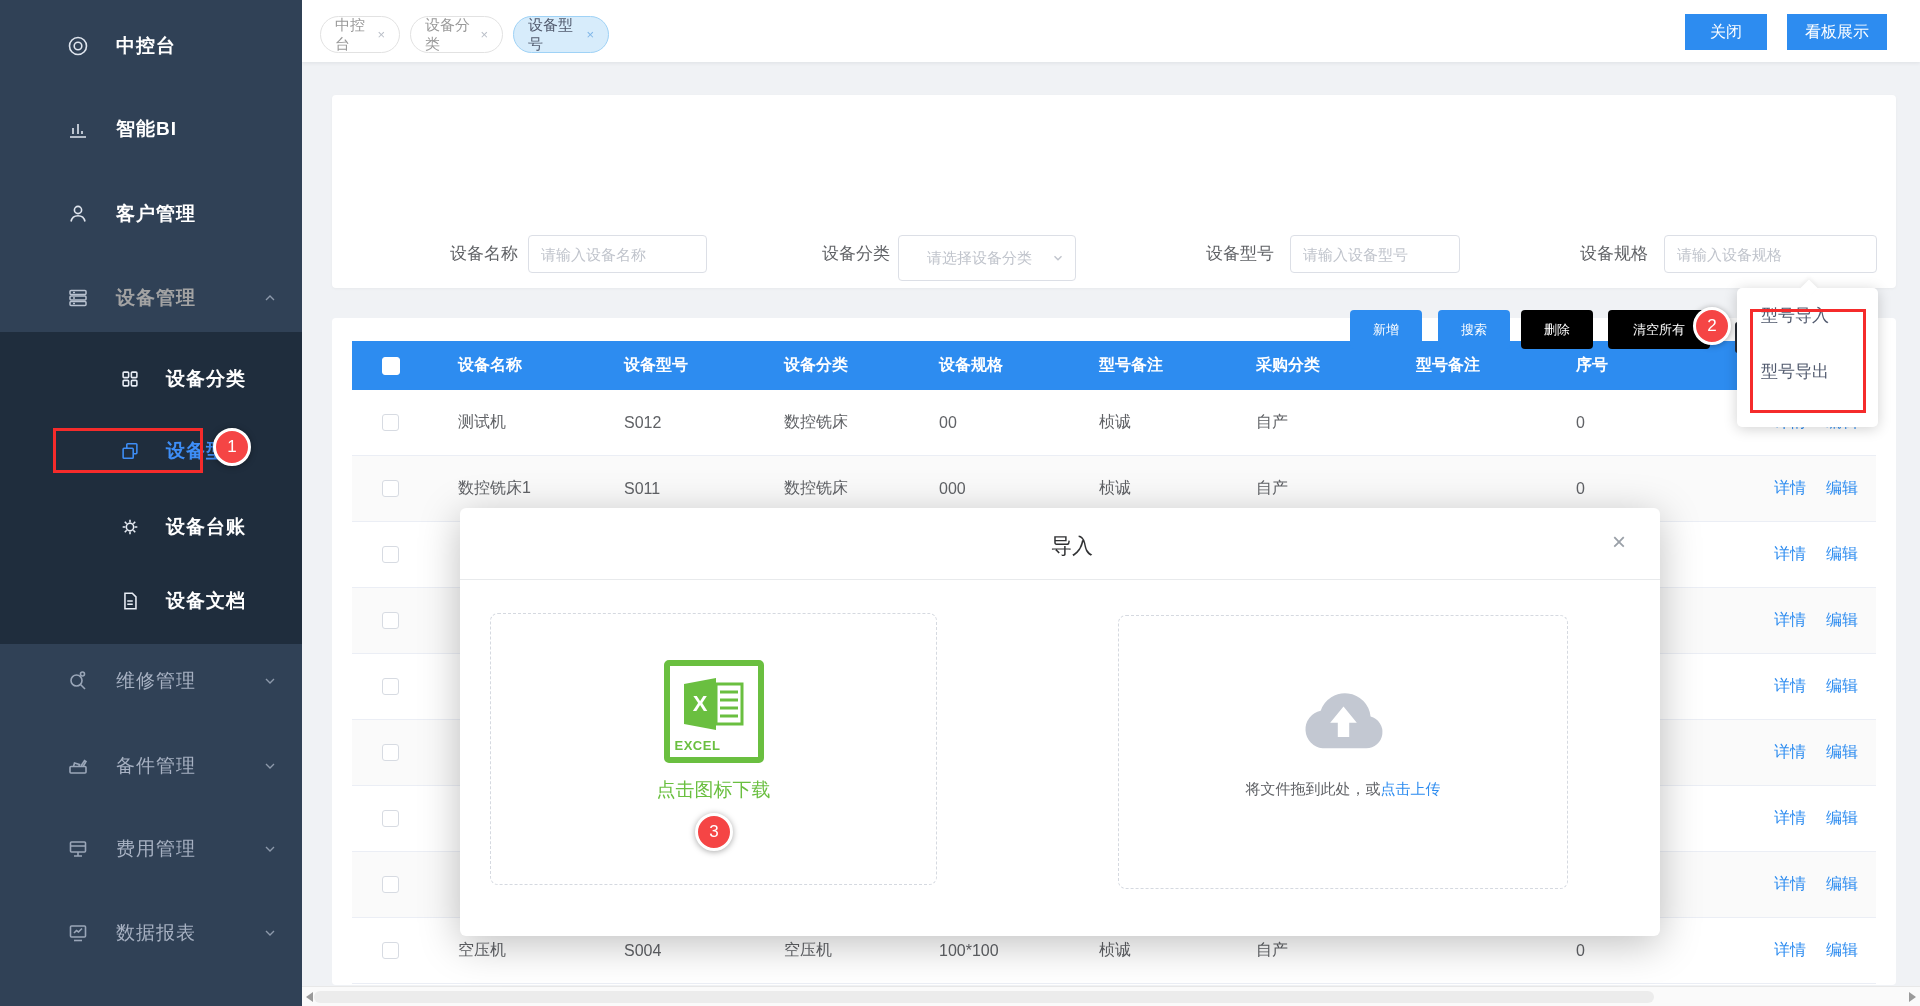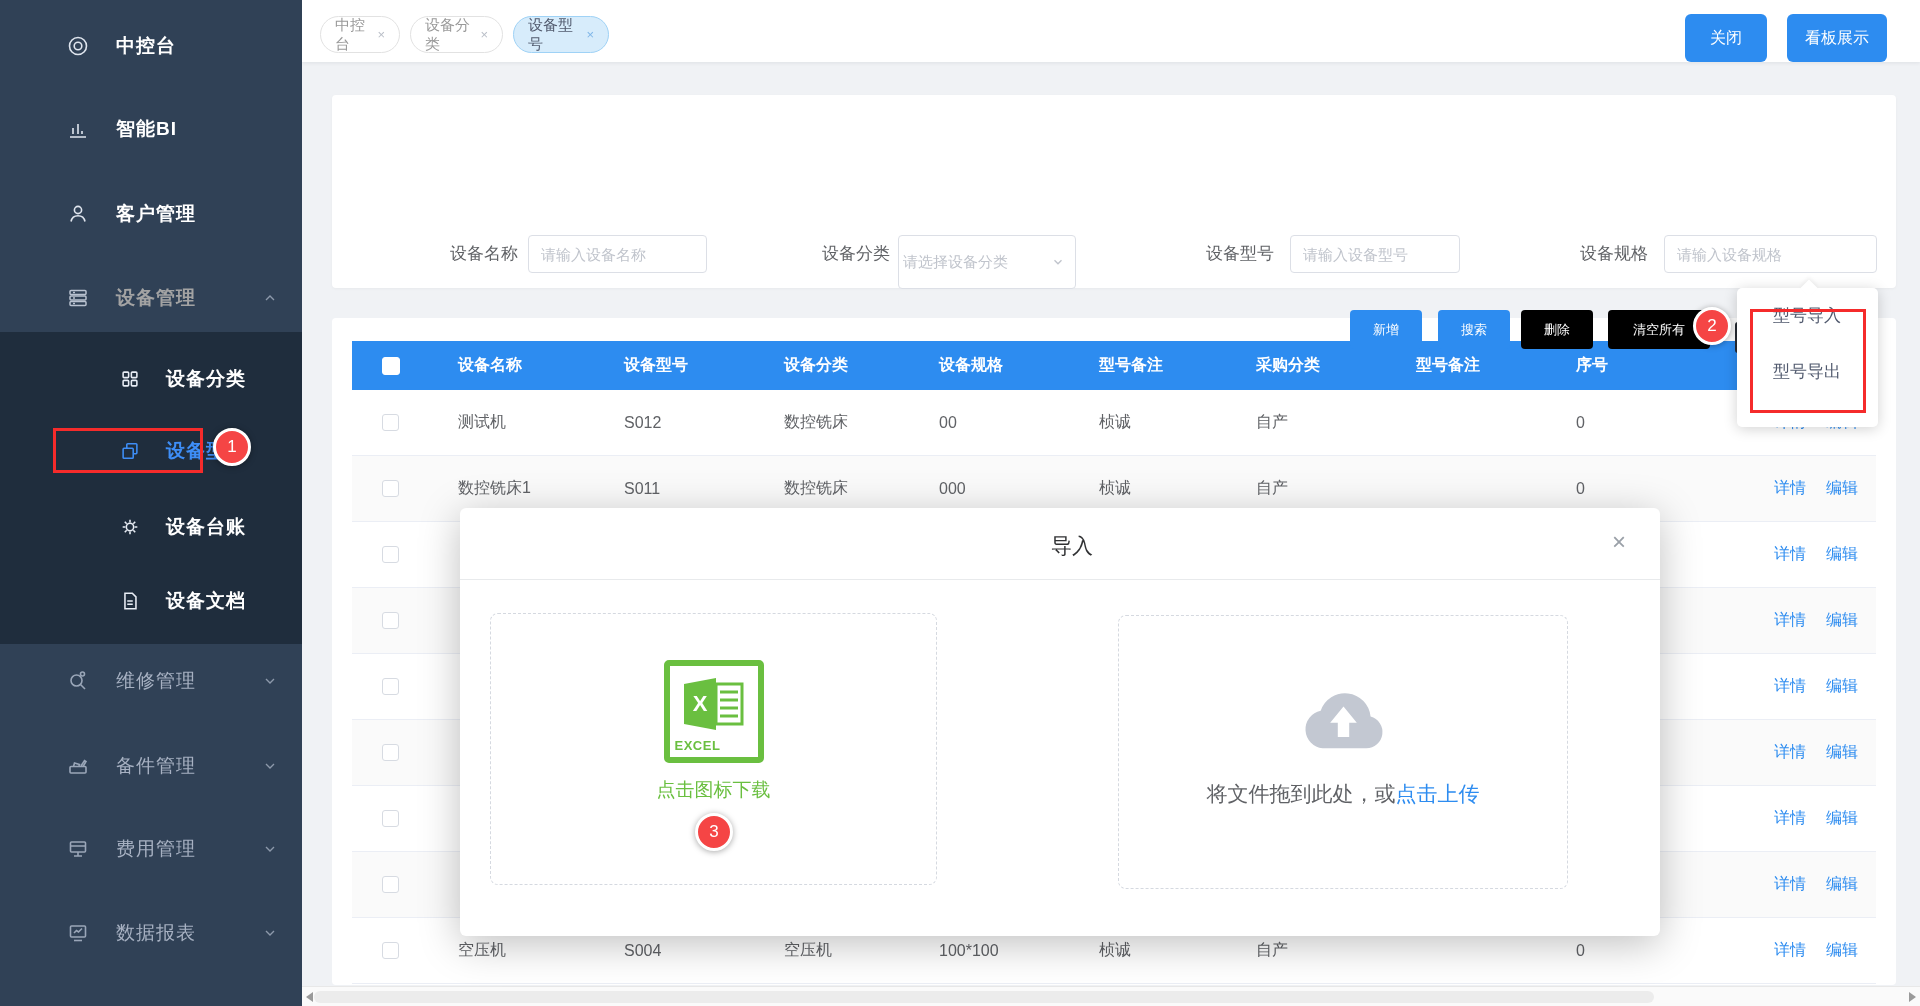--- a/index.html
+++ b/index.html
@@ -26,28 +26,28 @@
   .badge { position:absolute; width:38px; height:38px; border-radius:50%; background:#f54545; border:3px solid #ffffff;
            box-shadow:0 1px 6px rgba(0,0,0,.35); color:#fff; font-size:17px; display:flex; align-items:center; justify-content:center; z-index:65; }
 
   
   .topbar { position:absolute; left:302px; top:0; width:1618px; height:62px; background:#ffffff; box-shadow:0 1px 4px rgba(0,21,41,.08); z-index:4; }
   .tab { position:absolute; top:16px; height:37px; border:1px solid #e2e2e2; border-radius:19px; background:#fff;
          display:flex; align-items:center; justify-content:center; gap:8px; font-size:15px; color:#999; cursor:pointer; padding:0 14px; }
   .tab.active { background:#d7ecfb; border-color:#9fd2f6; color:#515a6e; }
   .tab .tclose { font-size:13px; color:#b9bec7; }
   .tab.active .tclose { color:#7fb6e8; }
-  .top-btn { position:absolute; top:14px; height:48px; background:#2d8cf0; border:none; border-radius:6px; color:#fff; font-size:16px; cursor:pointer; }
+  .top-btn { position:absolute; top:14px; height:36px; background:#2d8cf0; border:none; border-radius:0; color:#fff; font-size:16px; cursor:pointer; }
 
   
   .filter-card { position:absolute; left:332px; top:95px; width:1564px; height:193px; background:#fff; border-radius:4px; box-shadow:0 1px 3px rgba(0,0,0,.04); z-index:3; }
   .f-label { position:absolute; top:140px; height:38px; line-height:38px; font-size:17px; color:#606266; }
   .f-input { position:absolute; top:140px; height:38px; border:1px solid #dcdfe6; border-radius:4px; padding:0 12px; font-size:15px; color:#606266; background:#fff; }
   .f-input::placeholder { color:#c0c4cc; }
-  .f-select { position:absolute; top:140px; height:54px; border:1px solid #dcdfe6; border-radius:4px; background:#fff; display:flex; align-items:center; padding:0 10px 0 4px; cursor:pointer; }
+  .f-select { position:absolute; top:140px; height:46px; border:1px solid #dcdfe6; border-radius:4px; background:#fff; display:flex; align-items:center; padding:0 10px 0 28px; cursor:pointer; }
   .f-select .ph { flex:1; font-size:15px; color:#c0c4cc; white-space:nowrap; overflow:hidden; }
   .btn { position:absolute; top:215px; height:39px; border:none; border-radius:4px; color:#fff; font-size:13px; cursor:pointer; }
   .btn-blue { background:#2d8cf0; }
   .btn-pink { background:#000000; }
   .more-link { position:absolute; top:227px; display:flex; align-items:center; gap:4px; color:#2d8cf0; font-size:16px;
                border:2px solid #262b33; border-radius:3px; padding:3px 5px; cursor:pointer; background:#fff; }
 
   .table-card { position:absolute; left:332px; top:318px; width:1564px; height:667px; background:#fff; border-radius:4px; z-index:2; }
   .tgrid { display:grid; grid-template-columns:78px 166px 160px 155px 160px 157px 160px 160px 155px 1fr; align-items:center; }
   .thead { position:absolute; left:20px; top:23px; width:1524px; height:49px; background:#2d8cf0; color:#fff; }
@@ -59,37 +59,37 @@
   .cbcell { display:flex; align-items:center; padding-left:30px; }
   .cb { width:17px; height:17px; border:1px solid #d7dbe2; border-radius:3px; background:#fff; cursor:pointer; }
   .cb.hd { width:18px; height:18px; border:1px solid #fff; }
   .acts { display:flex; justify-content:flex-end; gap:20px; padding-right:18px; }
   .lnk { color:#2d8cf0; font-size:16px; cursor:pointer; text-decoration:none; white-space:nowrap; }
 
   
   .dropdown { position:absolute; left:1737px; top:288px; width:141px; height:139px; background:#fff; border-radius:5px;
               box-shadow:0 2px 14px rgba(0,0,0,.18); z-index:20; }
   .dropdown .arrow { position:absolute; left:66px; top:-6px; width:12px; height:12px; background:#fff; transform:rotate(45deg); box-shadow:-2px -2px 4px rgba(0,0,0,.05); }
-  .dd-item { height:56px; line-height:56px; padding-left:36px; font-size:17px; color:#515a6e; cursor:pointer; }
+  .dd-item { height:56px; line-height:56px; padding-left:24px; font-size:17px; color:#515a6e; cursor:pointer; }
   .dd-item:first-child { margin-top:13px; }
 
   
   .modal { position:absolute; left:460px; top:508px; width:1200px; height:428px; background:#fff; border-radius:6px;
            box-shadow:0 8px 40px rgba(0,0,0,.25); z-index:40; }
   .m-head { position:relative; height:72px; border-bottom:1px solid #e8eaec; }
   .m-title { position:absolute; left:0; right:0; top:24px; text-align:center; font-size:21px; color:#303133;padding-left:24px; }
   .m-close { position:absolute; right:34px; top:22px; font-size:24px; color:#9aa0a8; cursor:pointer; line-height:1; }
   .panel { position:absolute; border:1px dashed #d5d9e0; border-radius:8px; display:flex; flex-direction:column; align-items:center; }
   .panel-dl { left:30px; top:105px; width:447px; height:272px; cursor:pointer; }
   .panel-ul { left:658px; top:107px; width:450px; height:274px; cursor:pointer; }
   .xls-box { position:relative; margin-top:46px; width:100px; height:103px; border:6px solid #6abf40; border-radius:5px; background:#fff; }
   .xls-box .xlbl { position:absolute; left:5px; bottom:4px; font-size:13px; font-weight:bold; color:#6abf40; letter-spacing:.5px; }
   .dl-text { margin-top:14px; font-size:19px; color:#6abf40; }
   .cloud { margin-top:62px; }
-  .ul-text { margin-top:26px; font-size:21px; color:#606266; }
+  .ul-text { margin-top:26px; font-size:15px; color:#606266; }
   .ul-text .upload-link { color:#2d8cf0; cursor:pointer; }
 
   
   .hscroll { position:absolute; left:302px; top:986px; width:1618px; height:20px; background:#fafafa; border-top:1px solid #e8e8e8; z-index:8; }
   .hthumb { position:absolute; left:12px; top:4px; width:1340px; height:12px; background:#ececec; border-radius:6px; cursor:pointer; }
   .sb-arrow { position:absolute; top:5px; width:0; height:0; border-top:5px solid transparent; border-bottom:5px solid transparent; cursor:pointer; }
   .sb-left { left:4px; border-right:7px solid #9a9a9a; }
   .sb-right { right:4px; border-left:7px solid #9a9a9a; }
 
   svg { display:block; }

